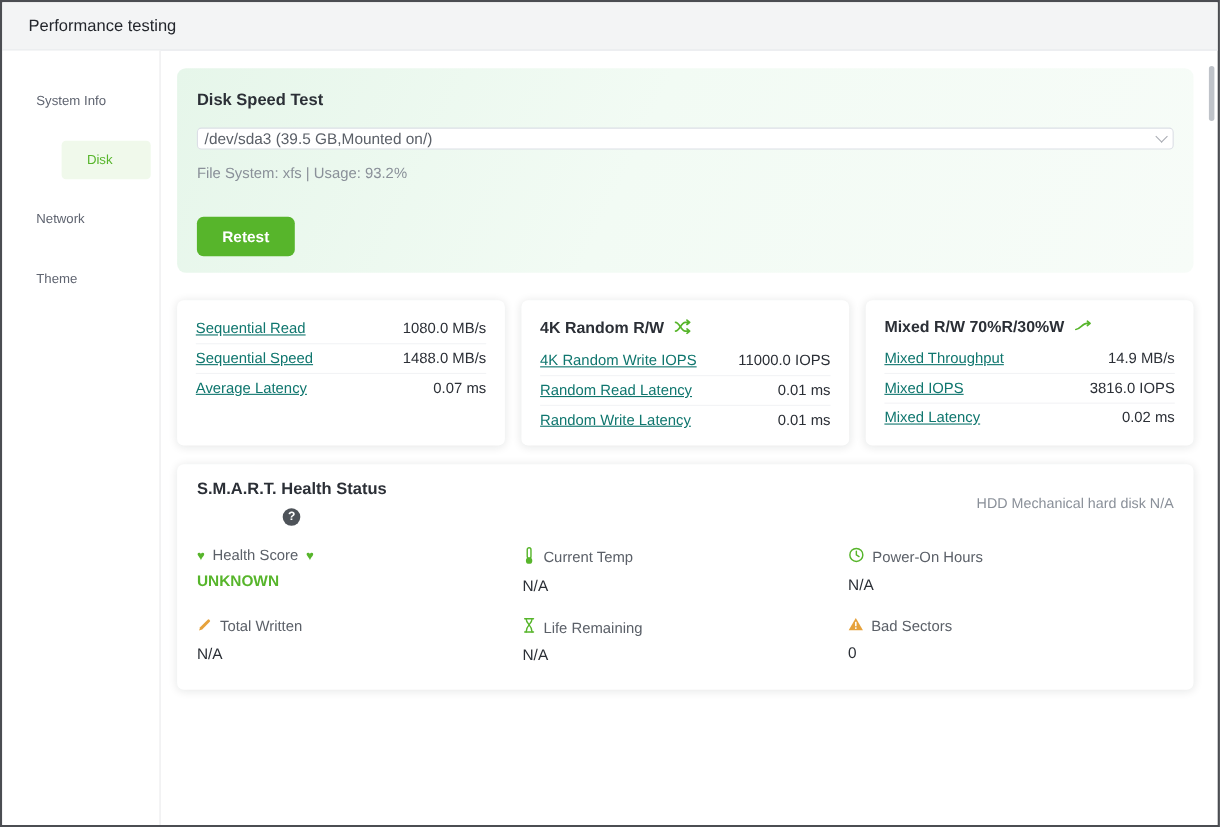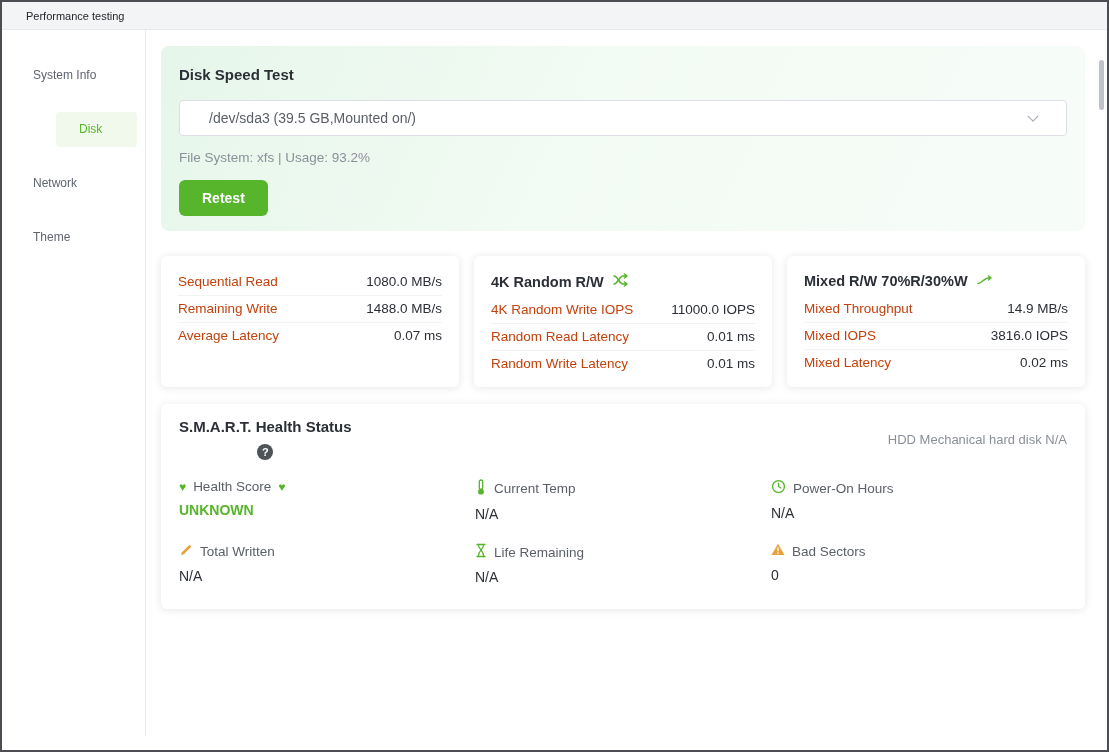--- a/index.html
+++ b/index.html
@@ -6,23 +6,23 @@
   html,body { margin:0; padding:0; }
   body {
     width:1109px; height:752px;
     border:2px solid #4b4d52;
     background:#fff;
     font-family:"Liberation Sans", sans-serif;
     position:relative;
     overflow:hidden;
   }
   .titlebar {
-    height:28px; background:#f3f4f5; border-bottom:1px solid #e6e8eb;
+    height:44px; background:#f3f4f5; border-bottom:1px solid #e6e8eb;
     display:flex; align-items:center; padding:0 24px;
-    font-size:11px; color:#23262c;
+    font-size:15px; color:#23262c;
   }
   .layout { display:flex; height:706px; }
   .sidebar {
     width:144px; flex-shrink:0;
     border-right:1px solid #e9eaec;
     padding:28px 8px 0;
     background:#fff;
   }
   .side-item {
     padding:8px 10px 8px 23px; margin-bottom:19px;
@@ -32,33 +32,33 @@
   .side-item.active { background:#f0f9eb; color:#57b52b;margin-left:46px; }
   .main { flex:1; padding:16px 22px 0 15px; position:relative; }
 
   
   .disk-card {
     background:linear-gradient(115deg,#e6f6ea 0%,#f2fbf4 45%,#f7fcf8 100%);
     border-radius:8px; padding:20px 18px 15px;
   }
   .disk-title { font-size:15px; font-weight:bold; color:#2b2f36; }
   .select {
-    margin-top:17px; height:36px; background:#fff;
+    margin-top:17px; height:20px; background:#fff;
     border:1px solid #dcdfe6; border-radius:4px;
     display:flex; align-items:center; justify-content:space-between;
-    padding:0 29px; font-size:14px; color:#5b6068; cursor:pointer;
+    padding:0 6px; font-size:14px; color:#5b6068; cursor:pointer;
   }
   .chevron {
     width:8px; height:8px;
     border-right:1.5px solid #a8abb2; border-bottom:1.5px solid #a8abb2;
     transform:rotate(45deg) translate(-2px,-2px); margin-top:2px;
   }
   .fs-info { margin-top:14px; font-size:13.5px; color:#8a9099; }
   .retest-btn {
-    margin-top:15px; height:36px; padding:0 23px;
+    margin-top:32px; height:36px; padding:0 23px;
     background:#57b52b; color:#fff; font-weight:bold; font-size:14px;
     border:none; border-radius:6px; cursor:pointer;
     font-family:"Liberation Sans", sans-serif;
   }
 
   
   .stats-row { display:flex; gap:15px; margin-top:25px; align-items:stretch; }
   .stat-card {
     flex:1; background:#fff; border-radius:6px;
     box-shadow:0 1px 9px rgba(20,24,31,0.11);
@@ -68,21 +68,21 @@
     display:flex; align-items:center; gap:9px;
     padding:4px 0 7px; font-size:14.5px; font-weight:bold; color:#2b2f36;
   }
   .stat-head svg { flex-shrink:0; }
   .stat-row {
     display:flex; justify-content:space-between; align-items:center;
     padding:6px 0; border-bottom:1px solid #f2f3f5;
     font-size:13.5px; line-height:14px;
   }
   .stat-row:last-child { border-bottom:none;gap:44px; }
-  .stat-label { color:#c2410c; }
+  .stat-label { color:#0f766e;text-decoration:underline; }
   .stat-value { color:#2b2f36; }
 
   
   .smart-card {
     margin-top:17px; background:#fff; border-radius:6px;
     box-shadow:0 1px 9px rgba(20,24,31,0.11);
     padding:14px 18px 24px;
   }
   .smart-head { display:flex; justify-content:space-between; align-items:center; }
   .smart-title-wrap { display:flex; align-items:center; gap:9px; font-size:15px; font-weight:bold; color:#2b2f36;flex-direction:column; }
@@ -134,21 +134,21 @@
     </div>
 
     <div class="stats-row">
 
       <div class="stat-card">
         <div class="stat-row">
           <span class="stat-label">Sequential Read</span>
           <span class="stat-value">1080.0 MB/s</span>
         </div>
         <div class="stat-row">
-          <span class="stat-label">Remaining Write</span>
+          <span class="stat-label">Sequential Speed</span>
           <span class="stat-value">1488.0 MB/s</span>
         </div>
         <div class="stat-row">
           <span class="stat-label">Average Latency</span>
           <span class="stat-value">0.07 ms</span>
         </div>
       </div>
 
       <div class="stat-card">
         <div class="stat-head">

